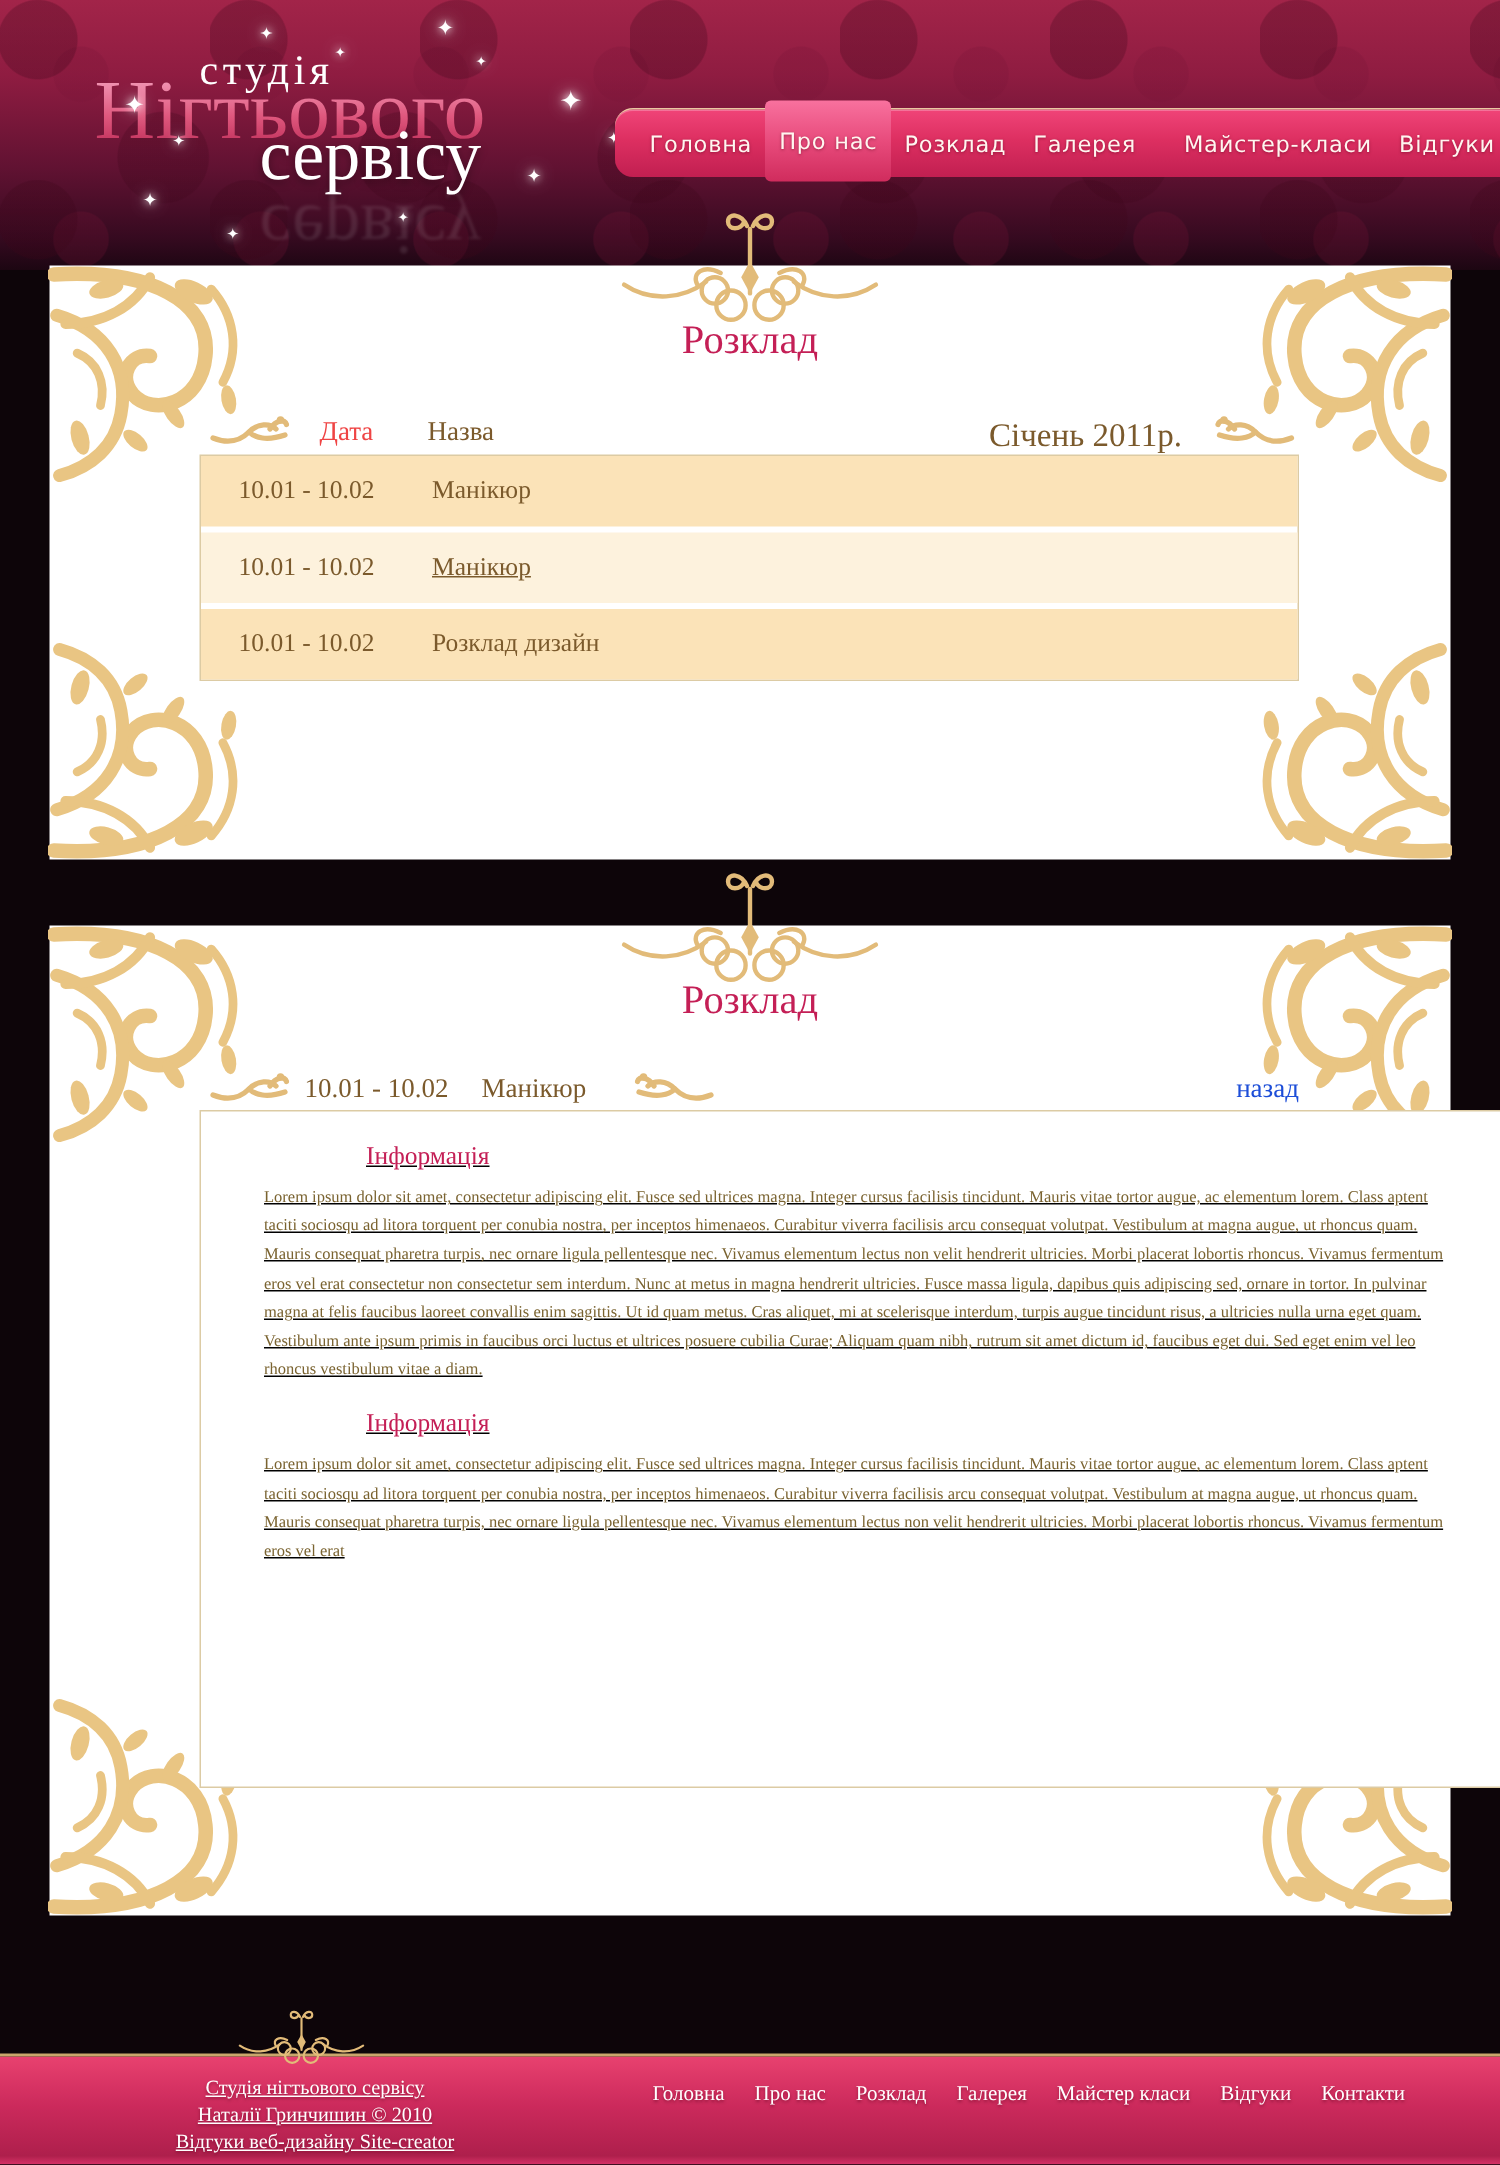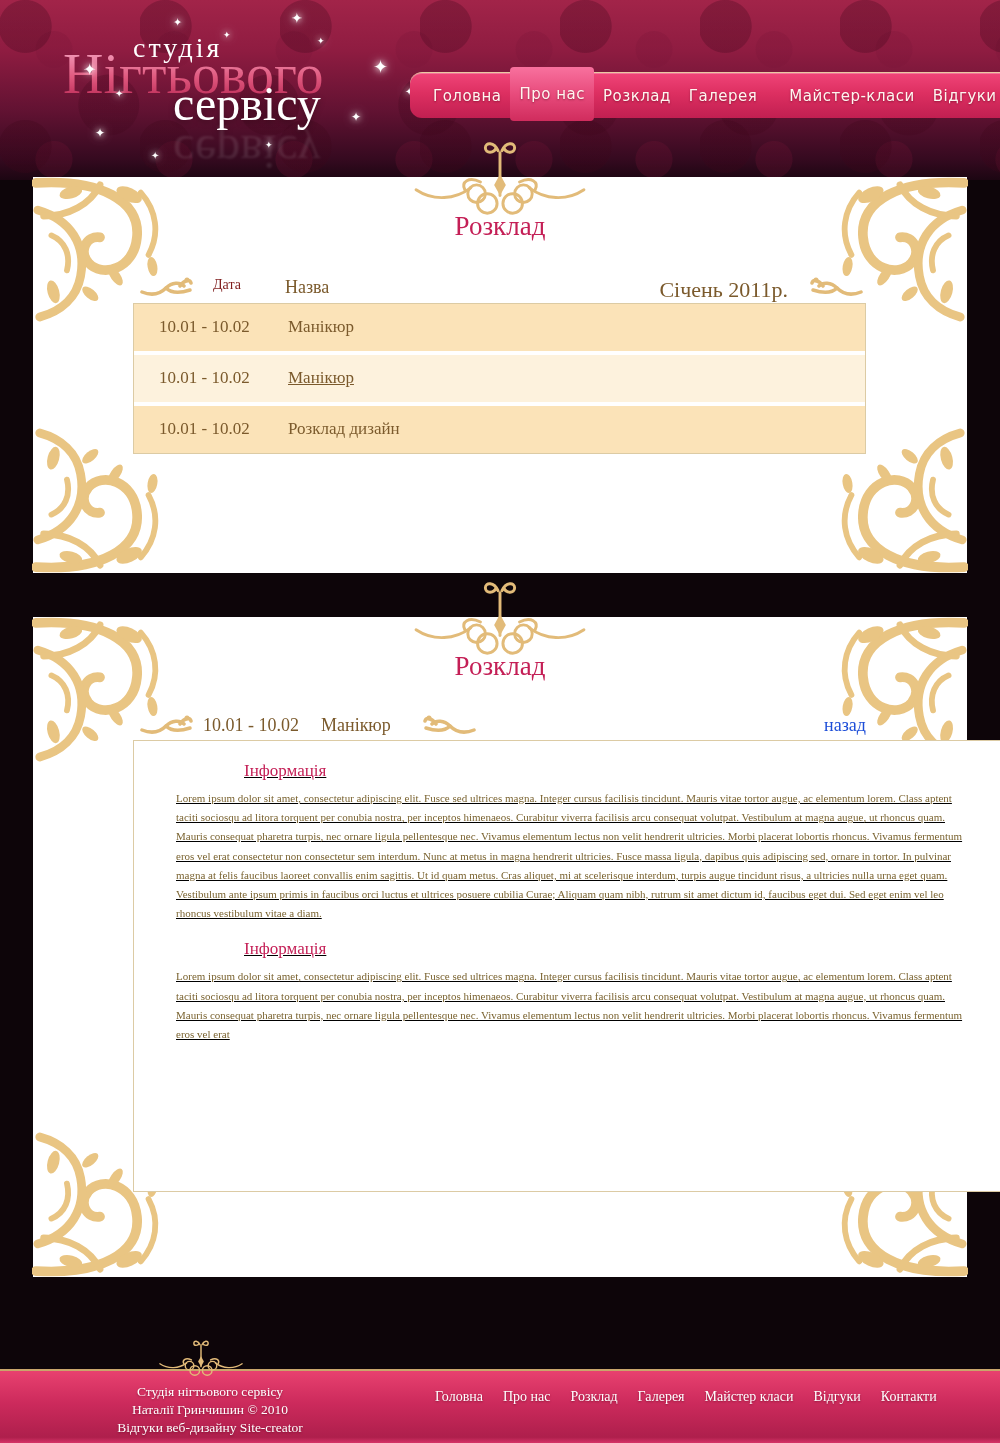--- a/index.html
+++ b/index.html
@@ -85,21 +85,21 @@
   .panel-title {
     position:absolute; left:0; top:34px; width:100%;
     text-align:center; font-size:27px; color:#C41F56;
   }
 
   
   .sched-head { position:absolute; left:100px; top:98px; width:733px; height:26px; }
   .mini-flourish { position:absolute; width:54px; height:24px; top:0; }
   .mini-flourish.left { left:6px; }
   .mini-flourish.right { right:2px; transform:scaleX(-1); }
-  .col-date { position:absolute; left:80px; top:2px; font-size:14px; color:#7f1d1d; }
+  .col-date { position:absolute; left:80px; top:2px; font-size:18px; color:#ef4444; }
   .col-name { position:absolute; left:152px; top:2px; font-size:18px; color:#7B5A2C; }
   .col-month { position:absolute; right:78px; top:2px; font-size:22px; color:#7B5A2C; }
 
   
   .sched-table {
     position:absolute; left:100px; top:126px; width:733px;
     border:1px solid #DCCBA4; background:#FFFFFF; padding:0;
   }
   .trow { position:relative; height:47px; margin-bottom:4px; }
   .trow:last-child { margin-bottom:0; }
@@ -133,20 +133,21 @@
   .footer-ornament { position:absolute; left:158px; top:1337px; width:86px; height:44px; z-index:3; }
   .footer {
     position:absolute; left:0; top:1369px; width:1000px; height:74px;
     background:linear-gradient(180deg,#E8416F 0%, #CC2A5C 45%, #AE1F4C 92%, #D63367 100%);
     border-top:2px solid #C9A66B;
   }
   .footer-copy {
     position:absolute; left:60px; top:12px; width:300px;
     text-align:center; color:#FFFFFF; font-size:13.5px; line-height:18px;
     text-shadow:0 1px 2px rgba(90,0,30,.5);
+    text-decoration:underline;
   }
   .footer-nav {
     position:absolute; left:435px; top:18px; display:flex; gap:20px;
     color:#FFFFFF; font-size:14px;
   }
   .footer-nav span { cursor:pointer; white-space:nowrap; text-shadow:0 1px 2px rgba(90,0,30,.5); }
 </style>
 </head>
 <body>
 

